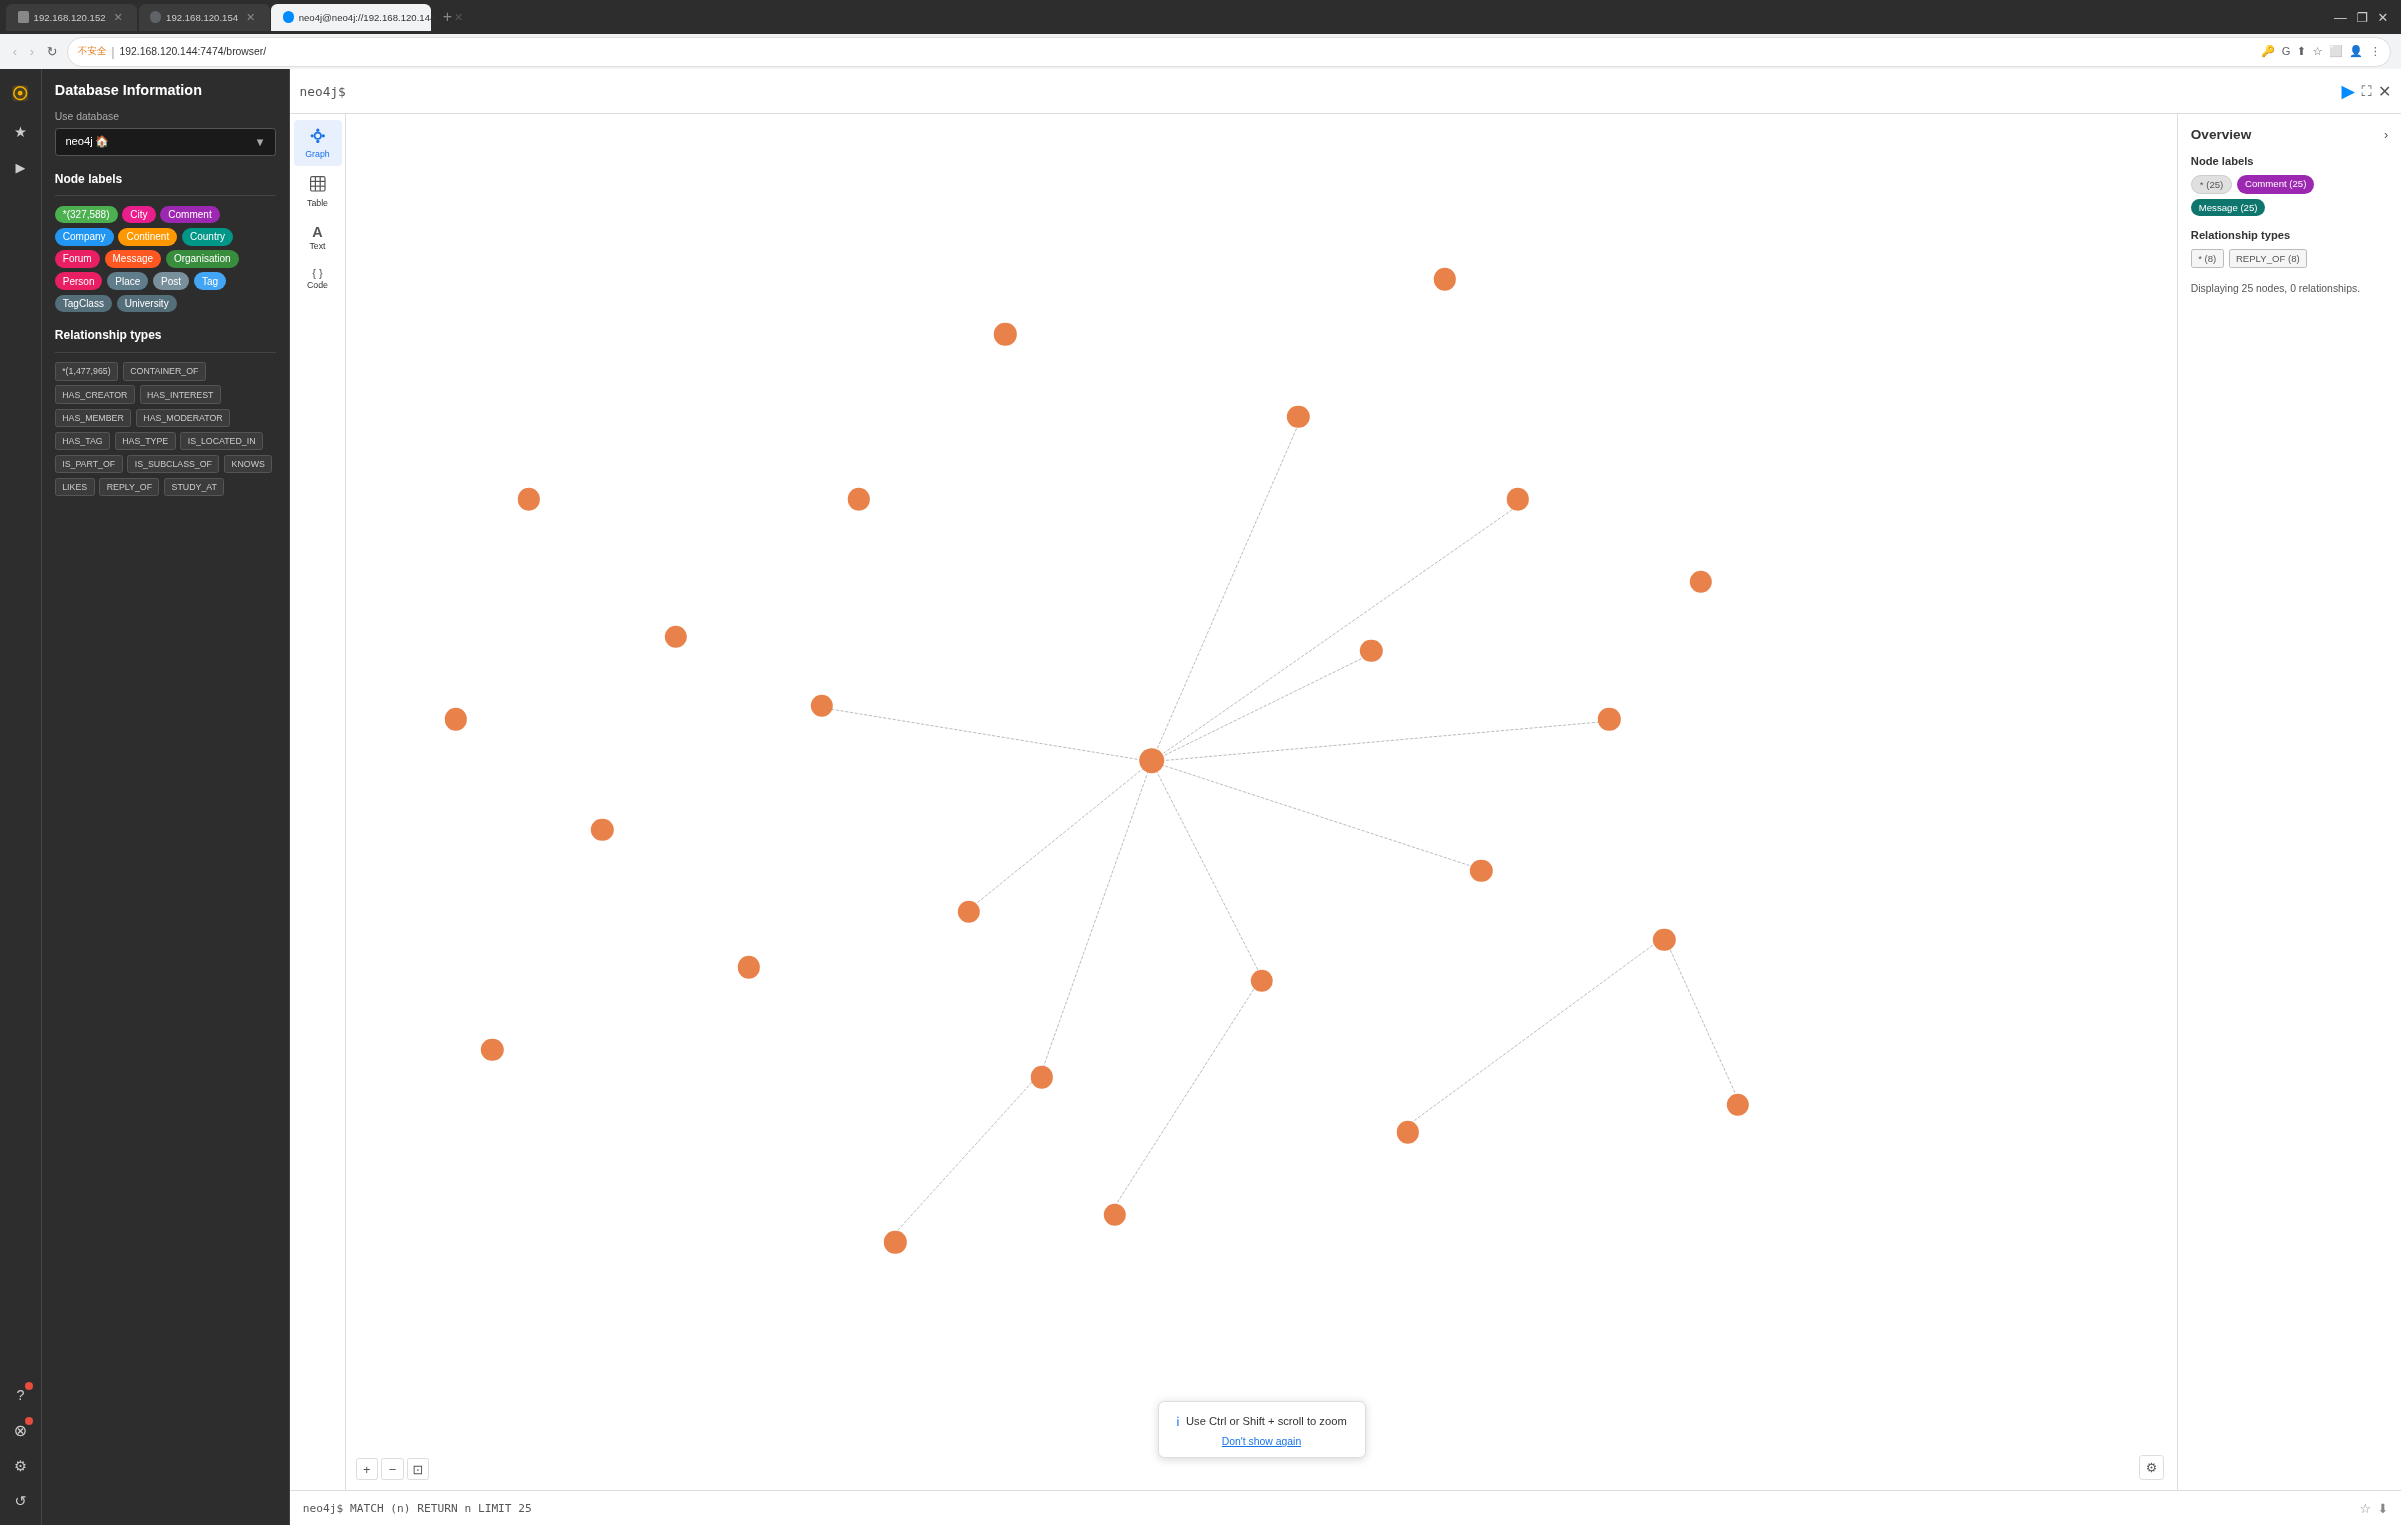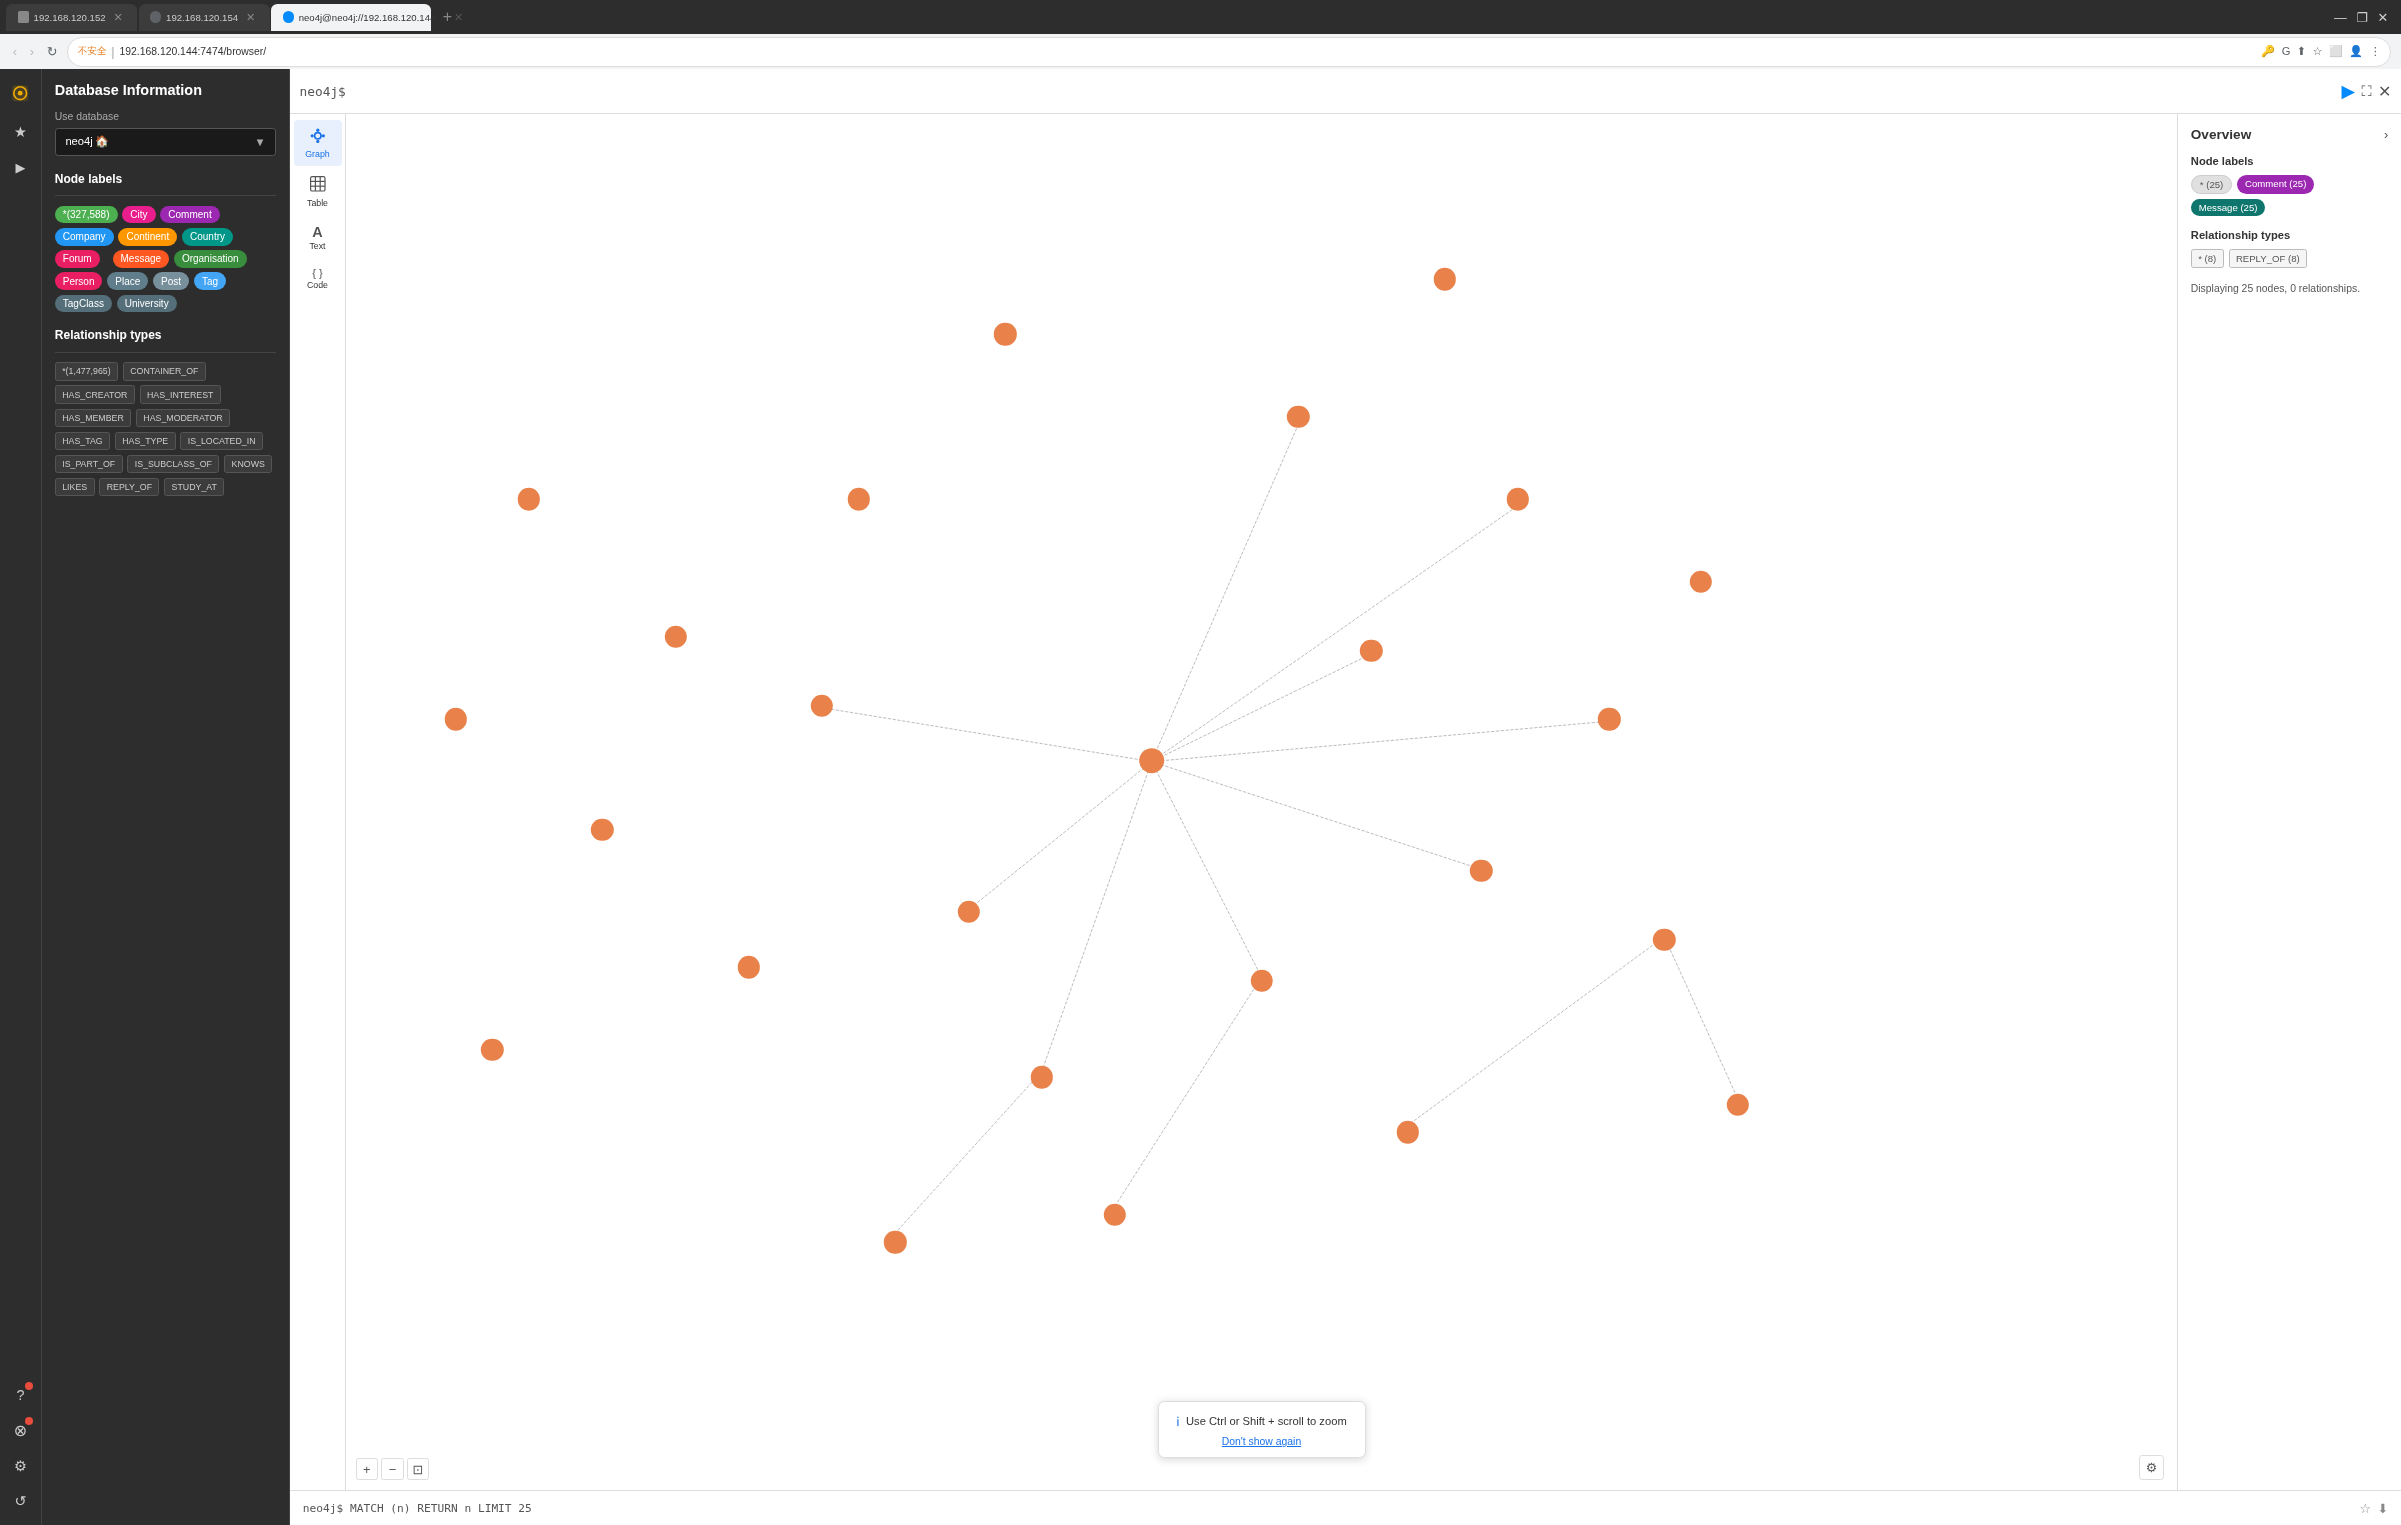--- a/index.html
+++ b/index.html
@@ -47,21 +47,21 @@
     .node-labels { display: flex; flex-wrap: wrap; gap: 4.8px; margin-bottom: 16px; }
     .node-label { padding: 3.2px 8px; border-radius: 16px; font-size: 10px; font-weight: 500; cursor: pointer; }
     .nl-green { background: #4caf50; color: #fff; }
     .nl-pink { background: #e91e8c; color: #fff; }
     .nl-purple { background: #9c27b0; color: #fff; }
     .nl-blue { background: #2196f3; color: #fff; }
     .nl-yellow { background: #ff9800; color: #fff; }
     .nl-teal { background: #009688; color: #fff; }
     .nl-dark-green { background: #388e3c; color: #fff; }
     .nl-red-pink { background: #e91e63; color: #fff; }
-    .nl-orange { background: #ff5722; color: #fff; margin-left: 8px; }
+    .nl-orange { background: #ff5722; color: #fff; }
     .nl-gray { background: #607d8b; color: #fff; }
     .nl-medium-gray { background: #78909c; color: #fff; }
     .nl-light-blue { background: #42a5f5; color: #fff; }
     .nl-blue-gray { background: #546e7a; color: #fff; }
 
     .rel-types { display: flex; flex-wrap: wrap; gap: 4.8px; }
     .rel-type { padding: 3.2px 6.4px; border-radius: 2.4px; font-size: 8.8px; font-weight: 500; cursor: pointer; border: 0.8px solid #555; background: #3c3c3c; color: #ccc; }
 
     
     .main-content { flex: 1; display: flex; flex-direction: column; background: #f8f8f8; overflow: hidden; }

